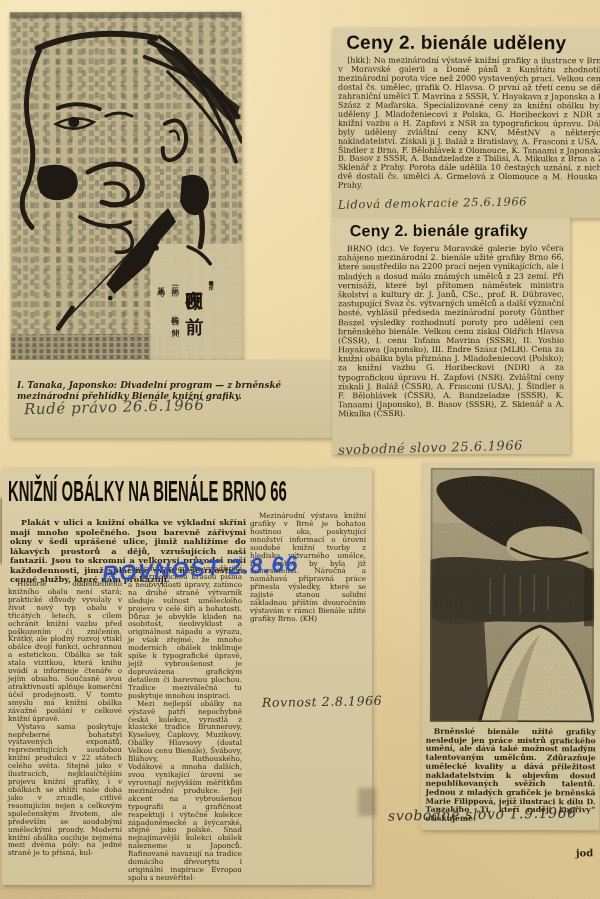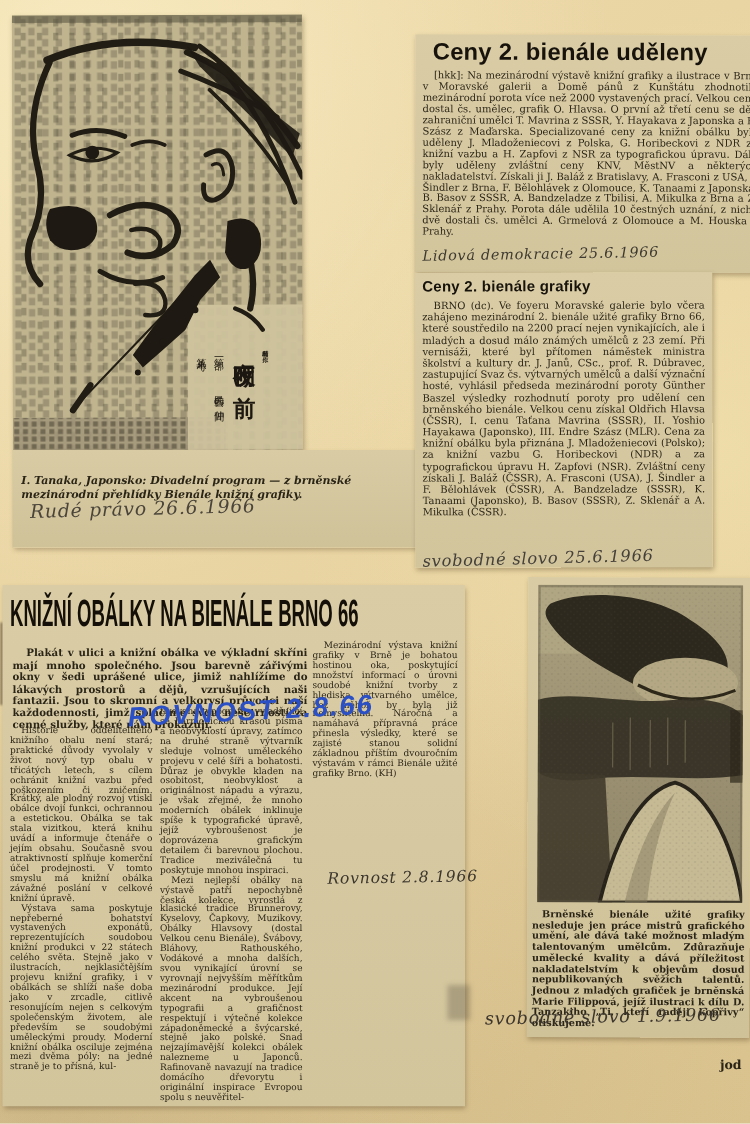--- a/index.html
+++ b/index.html
@@ -102,21 +102,21 @@
   <div class="hand" style="left:24px;top:398px;font-size:15px;transform:rotate(-1.5deg);color:#4a443a;">Rudé právo 26.6.1966</div>
 
   <div class="clip paper1" style="left:332px;top:28px;width:268px;height:182px;padding:4px 5px 4px 6px;transform:rotate(.15deg);">
     <div class="headline" style="font-size:19px;letter-spacing:.2px;margin:0 0 3px 8px;">Ceny 2. bienále uděleny</div>
     <div class="bodytext" style="font-size:8px;line-height:1.12;text-indent:9px;">[hkk]: Na mezinárodní výstavě knižní grafiky a ilustrace v Brně v Moravské galerii a Domě pánů z Kunštátu zhodnotila mezinárodní porota více než 2000 vystavených prací. Velkou cenu dostal čs. umělec, grafik O. Hlavsa. O první až třetí cenu se dělí zahraniční umělci T. Mavrina z SSSR, Y. Hayakava z Japonska a E. Szász z Maďarska. Specializované ceny za knižní obálku byly uděleny J. Mladoženiecovi z Polska, G. Horibeckovi z NDR za knižní vazbu a H. Zapfovi z NSR za typografickou úpravu. Dále byly uděleny zvláštní ceny KNV, MěstNV a některých nakladatelství. Získali ji J. Baláž z Bratislavy, A. Frasconi z USA, J. Šindler z Brna, F. Bělohlávek z Olomouce, K. Tanaami z Japonska, B. Basov z SSSR, A. Bandzeladze z Tbilisi, A. Mikulka z Brna a Z. Sklenář z Prahy. Porota dále udělila 10 čestných uznání, z nichž dvě dostali čs. umělci A. Grmelová z Olomouce a M. Houska z Prahy.</div>
   </div>
 
   <div class="hand" style="left:338px;top:196px;font-size:11.5px;transform:rotate(-1deg);color:#3f3a31;">Lidová demokracie 25.6.1966</div>
 
   <div class="clip paper1" style="left:332px;top:218px;width:226px;height:228px;padding:4px 6px;transform:rotate(-.1deg);">
-    <div class="headline" style="font-size:12px;letter-spacing:.2px;margin:0 0 4px 0;">Ceny 2. bienále grafiky</div>
+    <div class="headline" style="font-size:16px;letter-spacing:.2px;margin:0 0 4px 12px;">Ceny 2. bienále grafiky</div>
     <div class="bodytext" style="font-size:8px;line-height:1.15;text-indent:9px;">BRNO (dc). Ve foyeru Moravské galerie bylo včera zahájeno mezinárodní 2. bienále užité grafiky Brno 66, které soustředilo na 2200 prací nejen vynikajících, ale i mladých a dosud málo známých umělců z 23 zemí. Při vernisáži, které byl přítomen náměstek ministra školství a kultury dr. J. Janů, CSc., prof. R. Dúbravec, zastupující Svaz čs. výtvarných umělců a další význační hosté, vyhlásil předseda mezinárodní poroty Günther Baszel výsledky rozhodnutí poroty pro udělení cen brněnského bienále. Velkou cenu získal Oldřich Hlavsa (ČSSR), I. cenu Taťana Mavrina (SSSR), II. Yoshio Hayakawa (Japonsko), III. Endre Szász (MLR). Cena za knižní obálku byla přiznána J. Mladoženiecovi (Polsko); za knižní vazbu G. Horibeckovi (NDR) a za typografickou úpravu H. Zapfovi (NSR). Zvláštní ceny získali J. Baláž (ČSSR), A. Frasconi (USA), J. Šindler a F. Bělohlávek (ČSSR), A. Bandzeladze (SSSR), K. Tanaami (Japonsko), B. Basov (SSSR), Z. Sklenář a A. Mikulka (ČSSR).</div>
   </div>
 
   <div class="hand" style="left:338px;top:440px;font-size:13px;transform:rotate(-1.5deg);color:#45403a;">svobodné slovo 25.6.1966</div>
 
   <div class="edge-mark" style="left:0;top:498px;width:5px;height:66px;"></div>
 
   <div class="clip paper1" style="left:2px;top:468px;width:370px;height:417px;">
     <div class="headline" style="position:absolute;left:6px;top:6px;font-size:27px;white-space:nowrap;transform:scale(.55,1.12);transform-origin:left top;letter-spacing:0;color:#140f08;">KNIŽNÍ OBÁLKY NA BIENÁLE BRNO 66</div>
 

